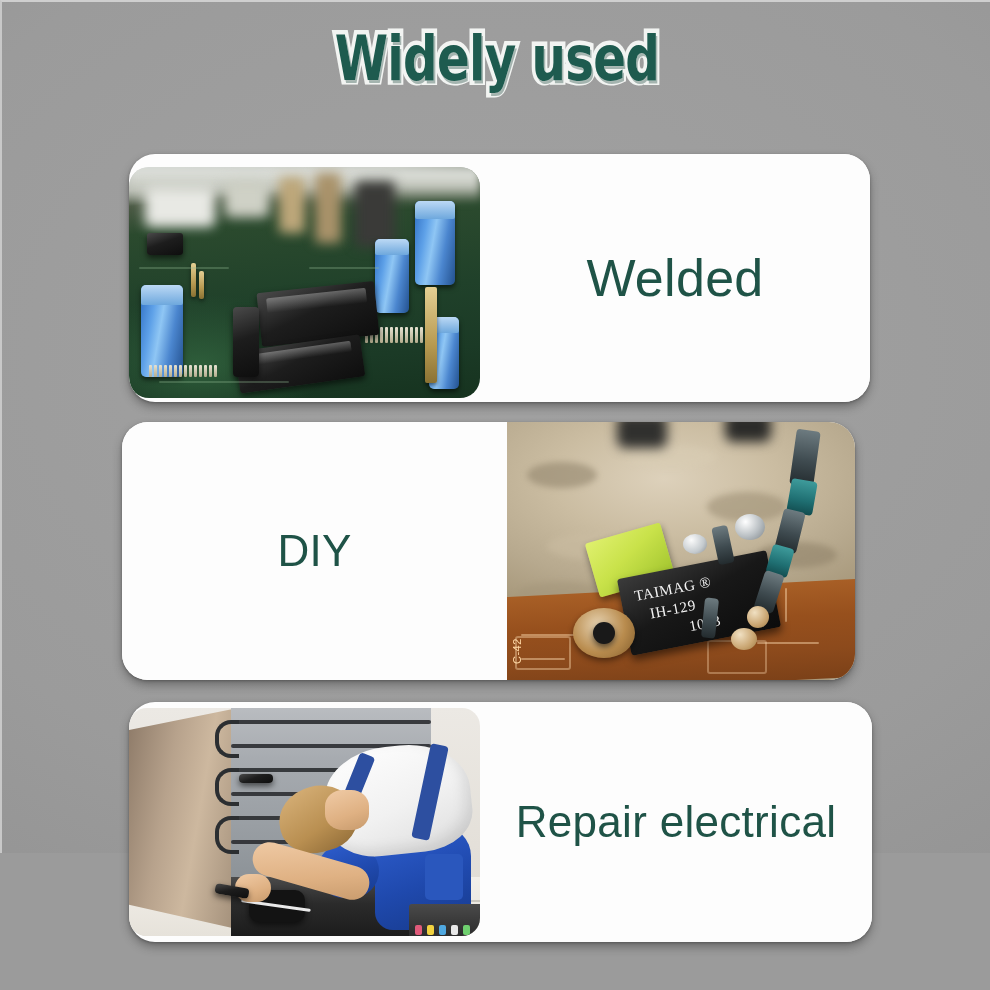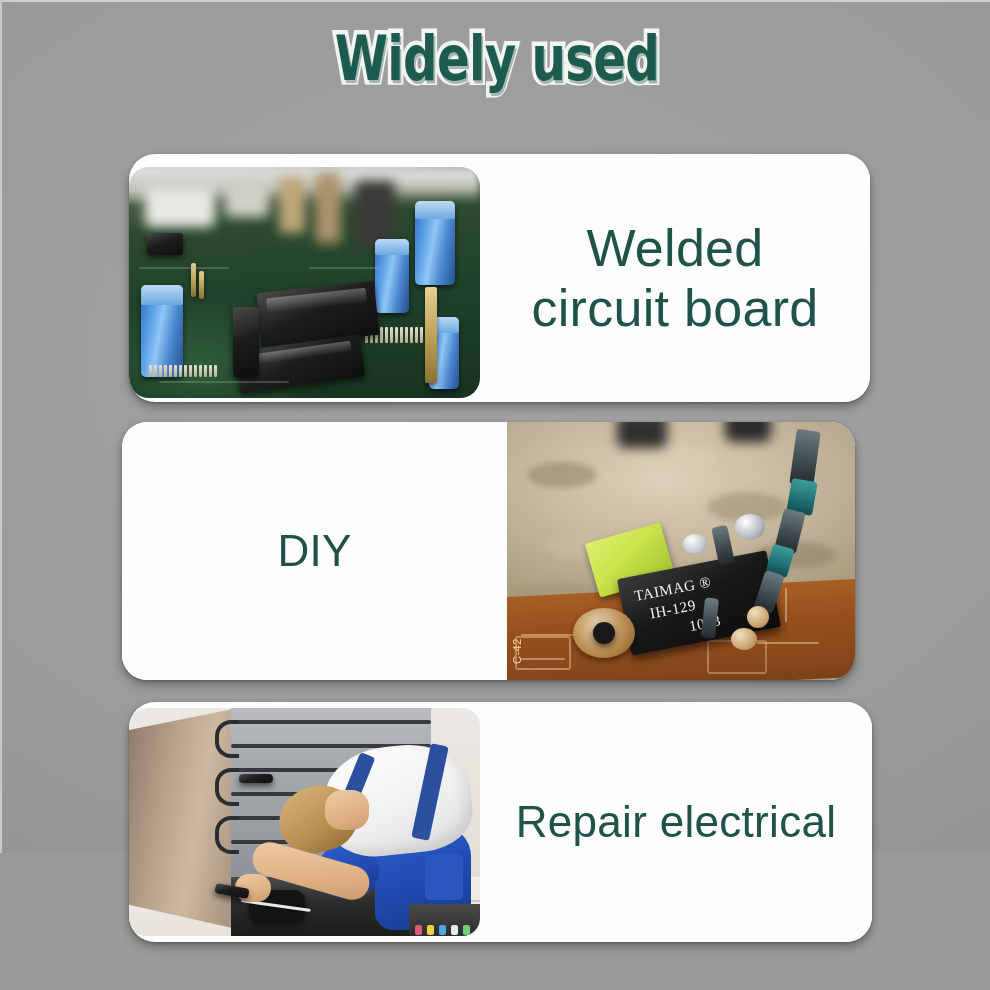--- a/index.html
+++ b/index.html
@@ -42,21 +42,21 @@
   
   .card{
     position:absolute;
     background:#fdfdfd;
     border-radius:26px;
     box-shadow:0 5px 10px rgba(40,40,40,0.40), 0 1px 3px rgba(0,0,0,0.28);
     overflow:hidden;
     display:flex;
   }
   #card1{left:127px;top:152px;width:741px;height:248px;}
-  #card2{left:120px;top:420px;width:733px;height:258px;border-radius:25px;}
+  #card2{left:120px;top:420px;width:733px;height:258px;}
   #card3{left:127px;top:700px;width:743px;height:240px;}
 
   .photo{position:relative;overflow:hidden;flex:0 0 auto;background:#222;}
   .txtpane{
     flex:1 1 auto;display:flex;align-items:center;justify-content:center;
     background:#fdfdfd;
   }
   .label{
     color:#1f5347;
     font-family:"Liberation Sans","DejaVu Sans",sans-serif;
@@ -224,21 +224,20 @@
           <i></i>
           <i></i>
           <i></i>
           <i></i>
       </div>
     </div>
 
     <div class="txtpane">
       <div class="label">
         <span>Welded</span><br>
-        <span>circuit board</span>
       </div>
     </div>
   </div>
 
   <div class="card" id="card2">
 
     <div class="txtpane" style="flex:1 1 385px;">
       <div class="label">
         <span>DIY</span>
       </div>

